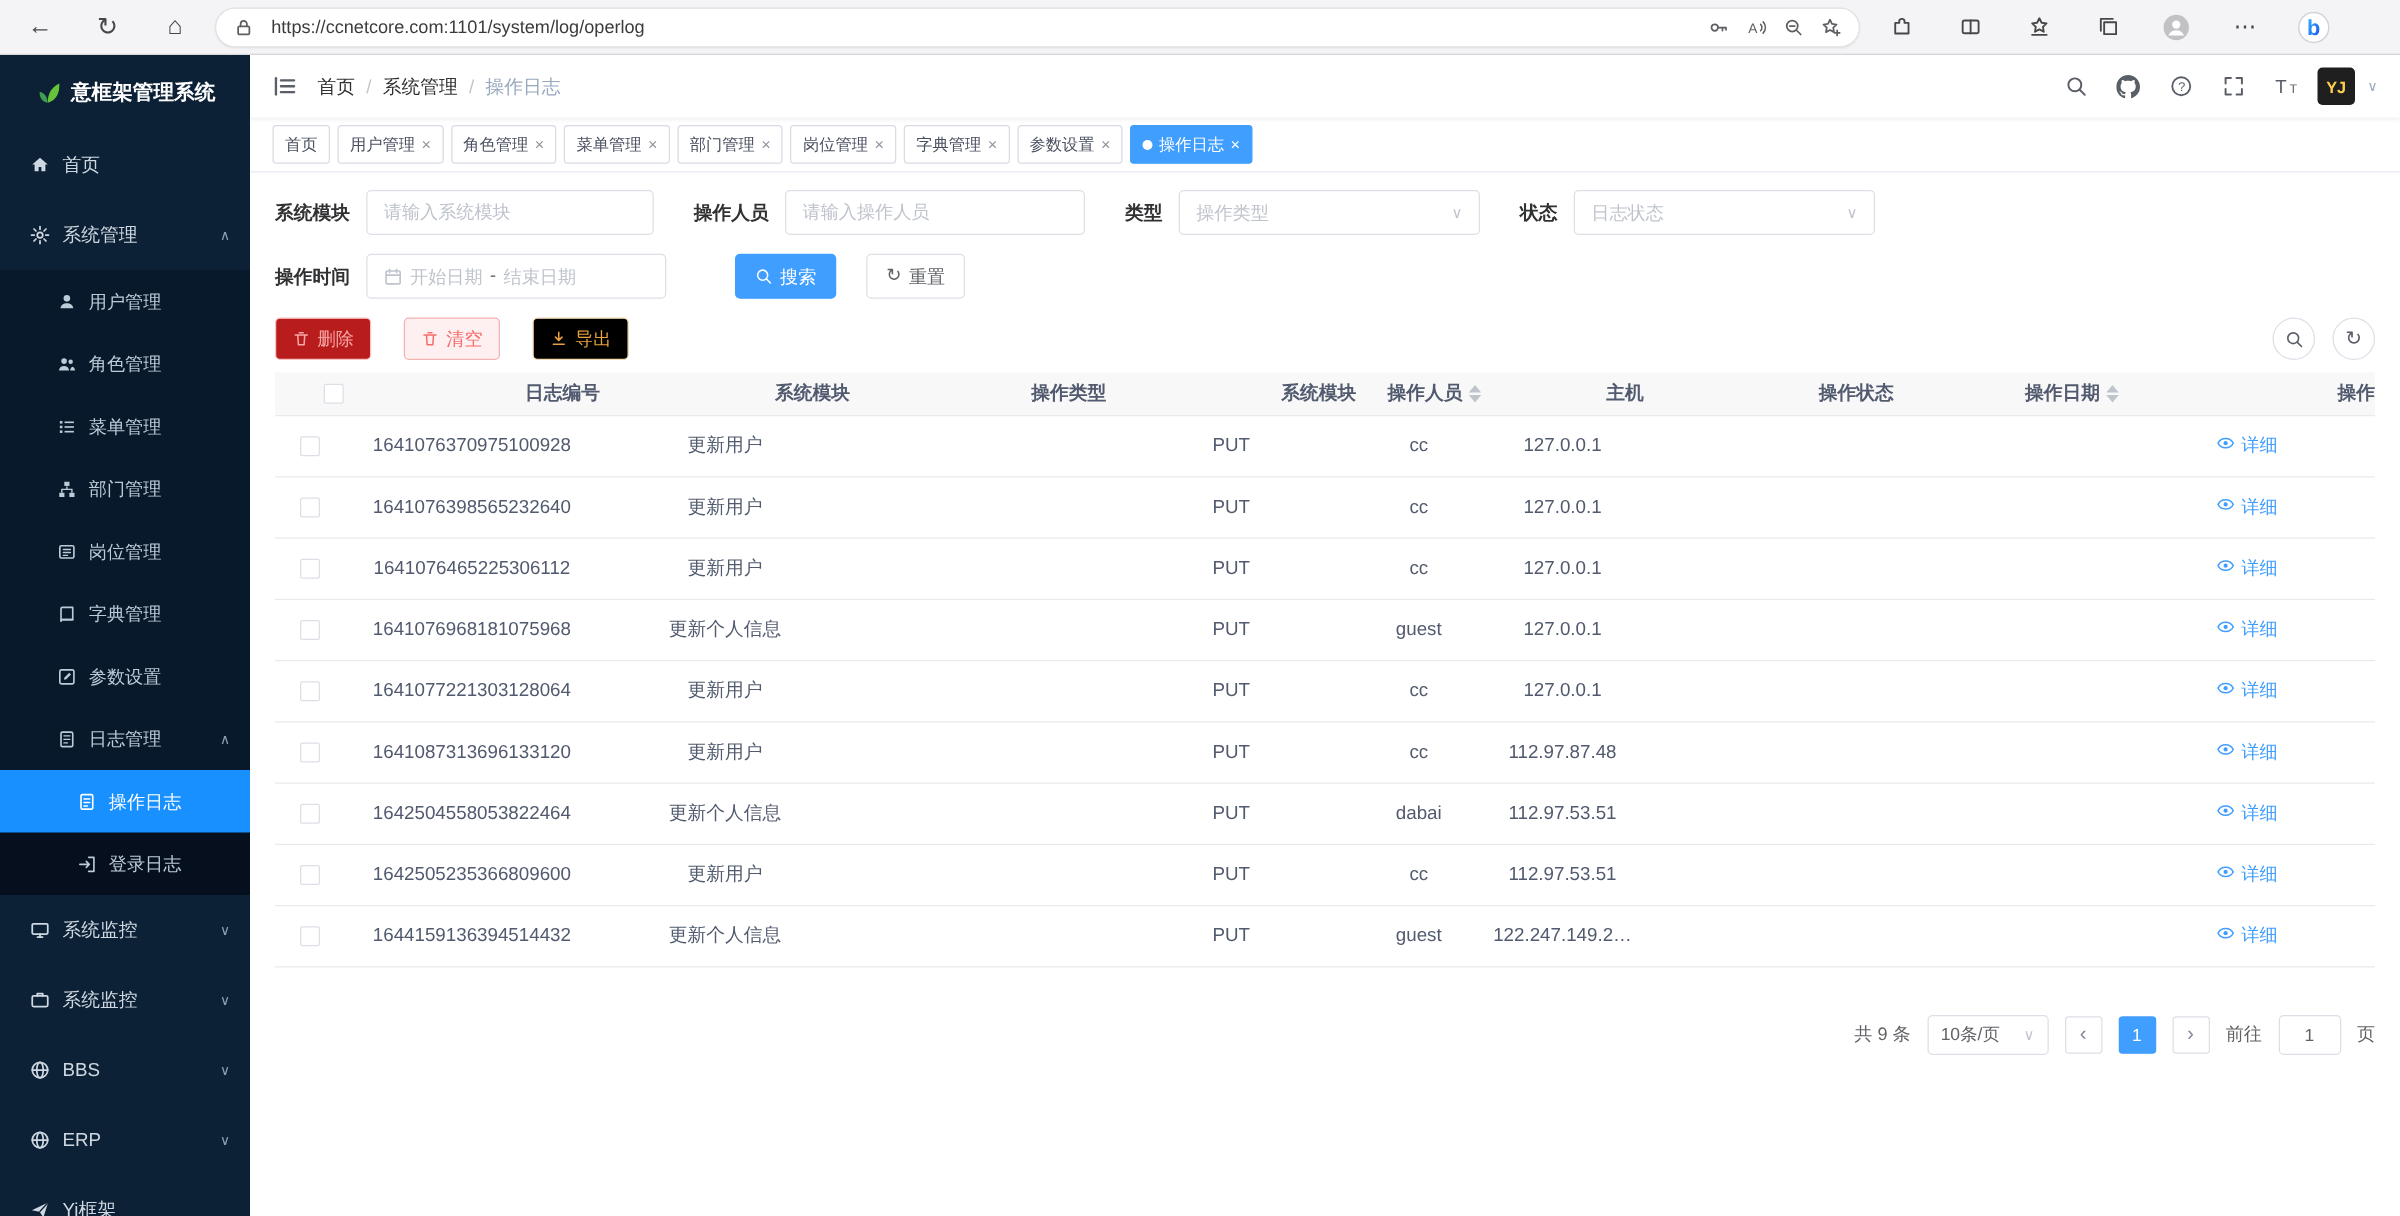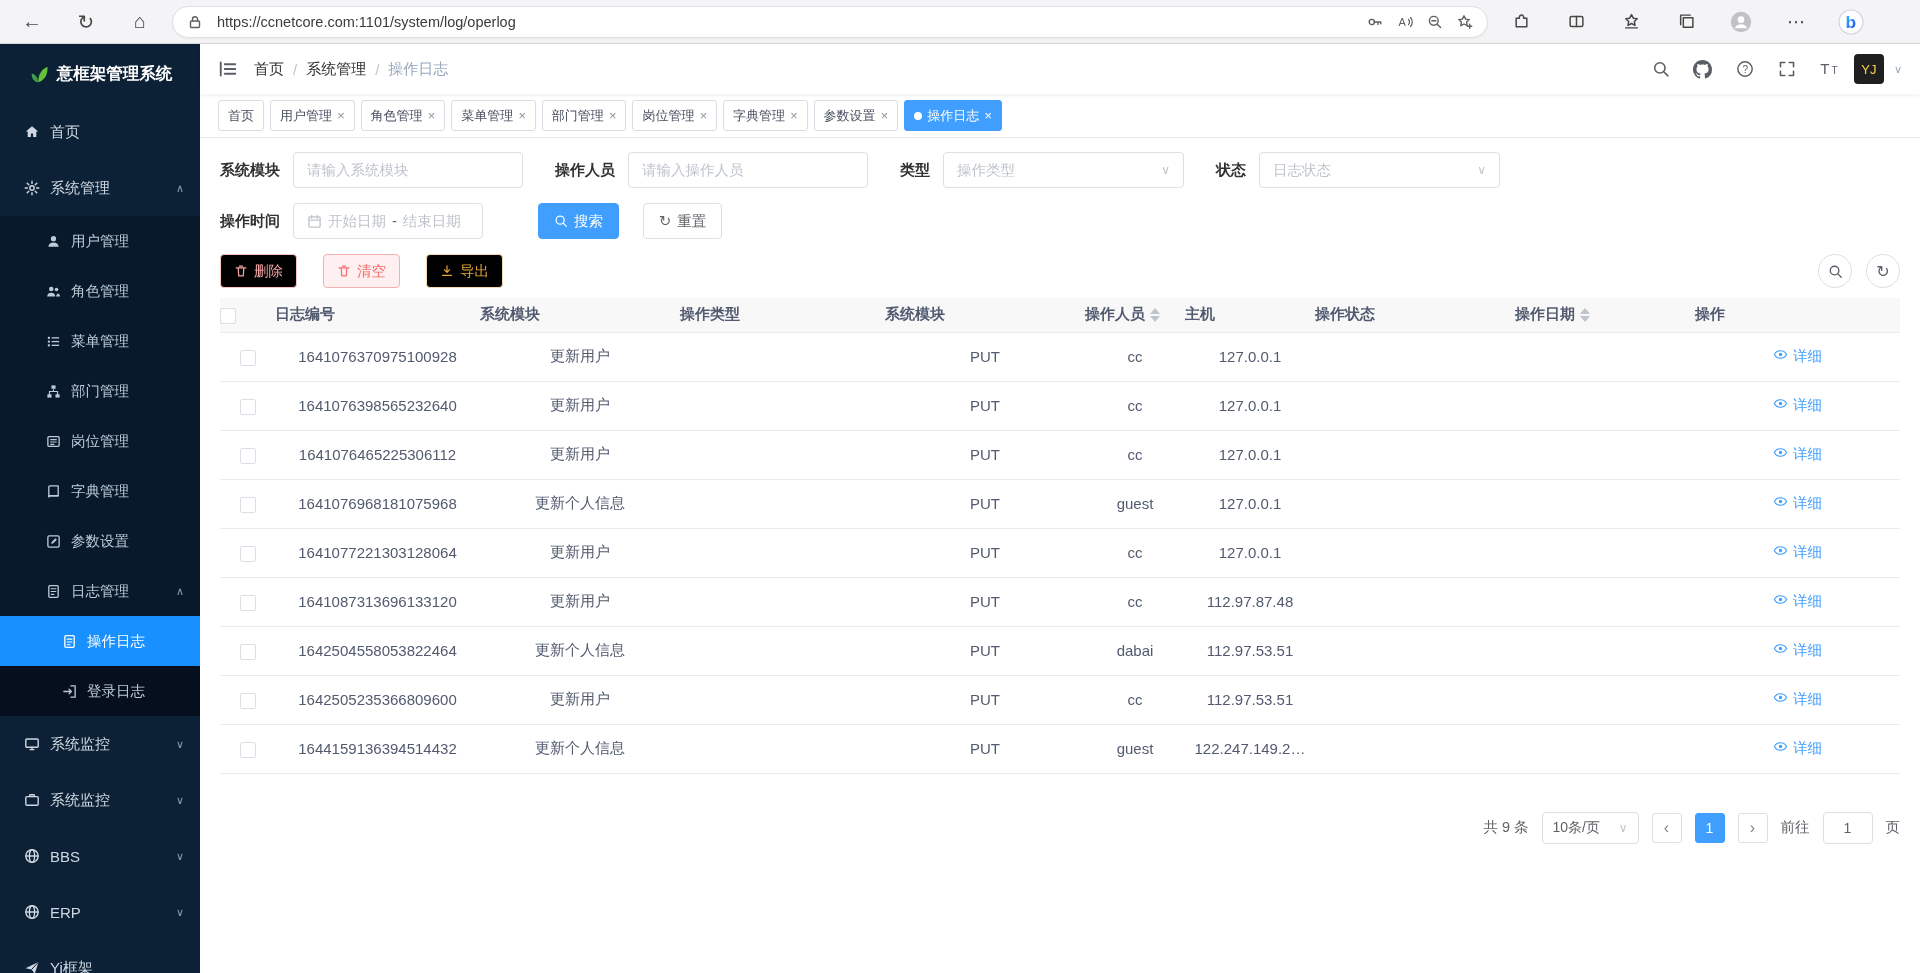--- a/index.html
+++ b/index.html
@@ -33,21 +33,21 @@
 
 
 .navbar{height:50px;display:flex;align-items:center;padding:0 18px;box-shadow:0 1px 4px rgba(0,21,41,.08);position:relative;z-index:3;background:#fff}
 .hamburger{color:#5a5e66;margin-right:16px;cursor:pointer}
 .breadcrumb{font-size:15px;display:flex;align-items:center;gap:9px}
 .bc-link{color:#303133;cursor:pointer}
 .sep{color:#c0c4cc}
 .bc-current{color:#97a8be}
 .nav-right{margin-left:auto;display:flex;align-items:center;gap:8px}
 .nav-ic{width:34px;height:34px;display:flex;align-items:center;justify-content:center;color:#5a5e66;cursor:pointer}
-.avatar-badge{width:30px;height:30px;border-radius:4px;background:#1f1f1f;color:#ffd04b;font-weight:normal;font-size:13px;display:flex;align-items:center;justify-content:center;cursor:pointer}
+.avatar-badge{width:30px;height:30px;border-radius:4px;background:#1f1f1f;color:#ffd04b;font-weight:bold;font-size:13px;display:flex;align-items:center;justify-content:center;cursor:pointer}
 .caret{color:#97a8be;font-size:11px;margin-left:2px;cursor:pointer}
 
 
 .tabs-bar{height:44px;display:flex;align-items:center;gap:6px;padding:0 18px;border-bottom:1px solid #e6e9ef;background:#fff}
 .tab{height:31px;display:flex;align-items:center;gap:5px;padding:0 9px;border:1px solid #d8dce5;background:#fff;font-size:13px;color:#495060;border-radius:3px;cursor:pointer;white-space:nowrap}
 .tab .x{font-size:13px;color:#8f949e;line-height:1}
 .tab.active{background:#409eff;border-color:#409eff;color:#fff}
 .tab.active::before{content:"";width:8px;height:8px;background:#fff;border-radius:50%}
 .tab.active .x{color:#fff}
 
@@ -55,37 +55,37 @@
 .content{padding:14px 20px 16px;flex:1;overflow:hidden}
 .filter-row{display:flex;align-items:center;margin-bottom:15px}
 .f-item{display:flex;align-items:center;margin-right:32px}
 .f-label{font-weight:bold;font-size:15px;color:#303133;margin-right:13px;white-space:nowrap}
 .inp{height:36px;border:1px solid #dcdfe6;border-radius:4px;background:#fff;font-size:14.5px;color:#6d28d9;padding:0 13px;display:flex;align-items:center;outline:none;font-family:inherit}
 input.inp::placeholder{color:#bfc4cc}
 .inp-module{width:230px}
 .inp-operator{width:240px}
 .sel{width:241px;justify-content:space-between;color:#bfc4cc;cursor:pointer}
 .sel-caret{color:#c0c4cc;font-size:12px}
-.date-range{width:190px;color:#bfc4cc;gap:6px;cursor:pointer}
+.date-range{width:240px;color:#bfc4cc;gap:6px;cursor:pointer}
 .date-range .cal{color:#c0c4cc}
 .btn{height:36px;border-radius:4px;border:1px solid #dcdfe6;background:#fff;font-size:14.5px;color:#606266;padding:0 15px;display:inline-flex;align-items:center;gap:6px;cursor:pointer;font-family:inherit;white-space:nowrap}
 .btn-primary{background:#409eff;border-color:#409eff;color:#fff}
 .btn-search{margin-left:39px}
 .btn-reset{margin-left:24px}
-.btn-danger-disabled{background:#000000;border-color:#fbc4c4;color:#f8a8a8;cursor:not-allowed}
+.btn-danger-disabled{background:#b91c1c;border-color:#fbc4c4;color:#f8a8a8;cursor:not-allowed}
 .btn-danger-plain{background:#fef0f0;border-color:#f6b1b1;color:#f56c6c}
 .btn-warning-plain{background:#000000;border-color:#f5dab1;color:#e6a23c}
 .toolbar-row{display:flex;align-items:center;margin:14px 0 10px}
 .toolbar-row .btn{margin-right:26px;height:34px;padding:0 13px}
 .tool-right{margin-left:auto;display:flex;align-items:center;gap:14px}
 .circle-btn{width:34px;height:34px;border:1px solid #dcdfe6;border-radius:50%;display:flex;align-items:center;justify-content:center;color:#5a5e66;background:#fff;cursor:pointer}
 
 
 .log-table{width:100%;border-collapse:collapse;table-layout:fixed}
-.log-table th{background:#f8f8f9;height:34px;font-size:15px;font-weight:bold;color:#515a6e;border-bottom:1px solid #e8eaec;text-align:left;white-space:nowrap}
+.log-table th{background:#f8f8f9;height:34px;font-size:15px;font-weight:bold;color:#515a6e;border-bottom:1px solid #e8eaec;text-align:right;white-space:nowrap}
 .log-table td{height:49px;font-size:15px;color:#515a6e;border-bottom:1px solid #e8eaec;text-align:center;white-space:nowrap;overflow:hidden;text-overflow:ellipsis}
 .checkbox{display:inline-block;width:16px;height:16px;border:1px solid #dcdfe6;border-radius:2px;background:#fff;vertical-align:middle;cursor:pointer}
 .sort{display:inline-flex;flex-direction:column;margin-left:5px;vertical-align:middle;gap:2px}
 .sort i{width:0;height:0;border-left:5px solid transparent;border-right:5px solid transparent;display:block}
 .sort .up{border-bottom:6px solid #c0c4cc}
 .sort .down{border-top:6px solid #c0c4cc}
 .th-flex{display:inline-flex;align-items:center}
 .detail-link{color:#409eff;display:inline-flex;align-items:flex-start;gap:5px;cursor:pointer;text-decoration:none;font-size:14.5px}
 
 

